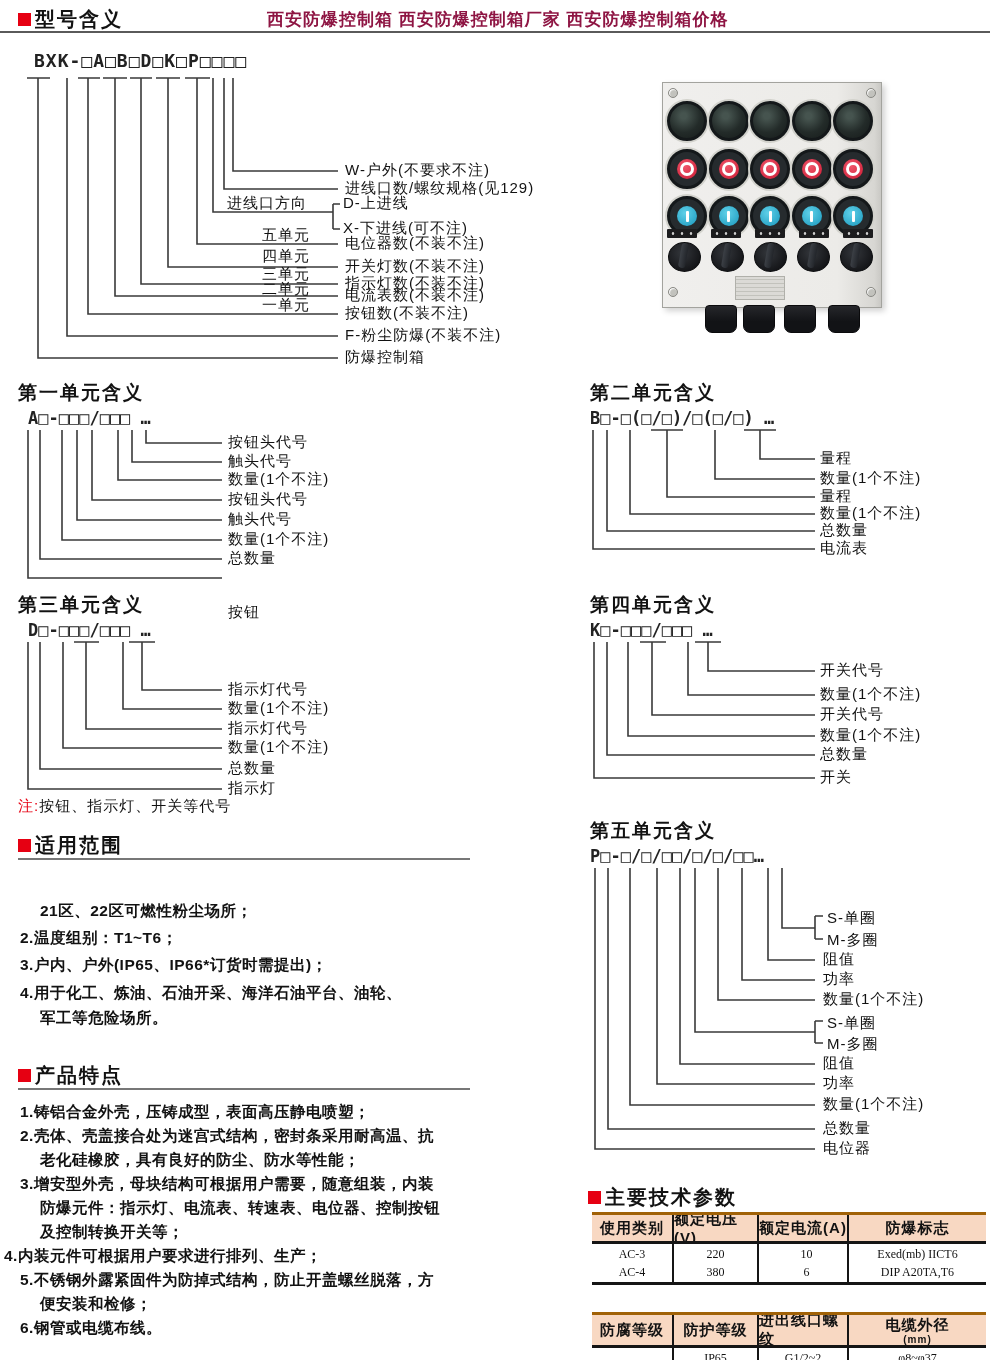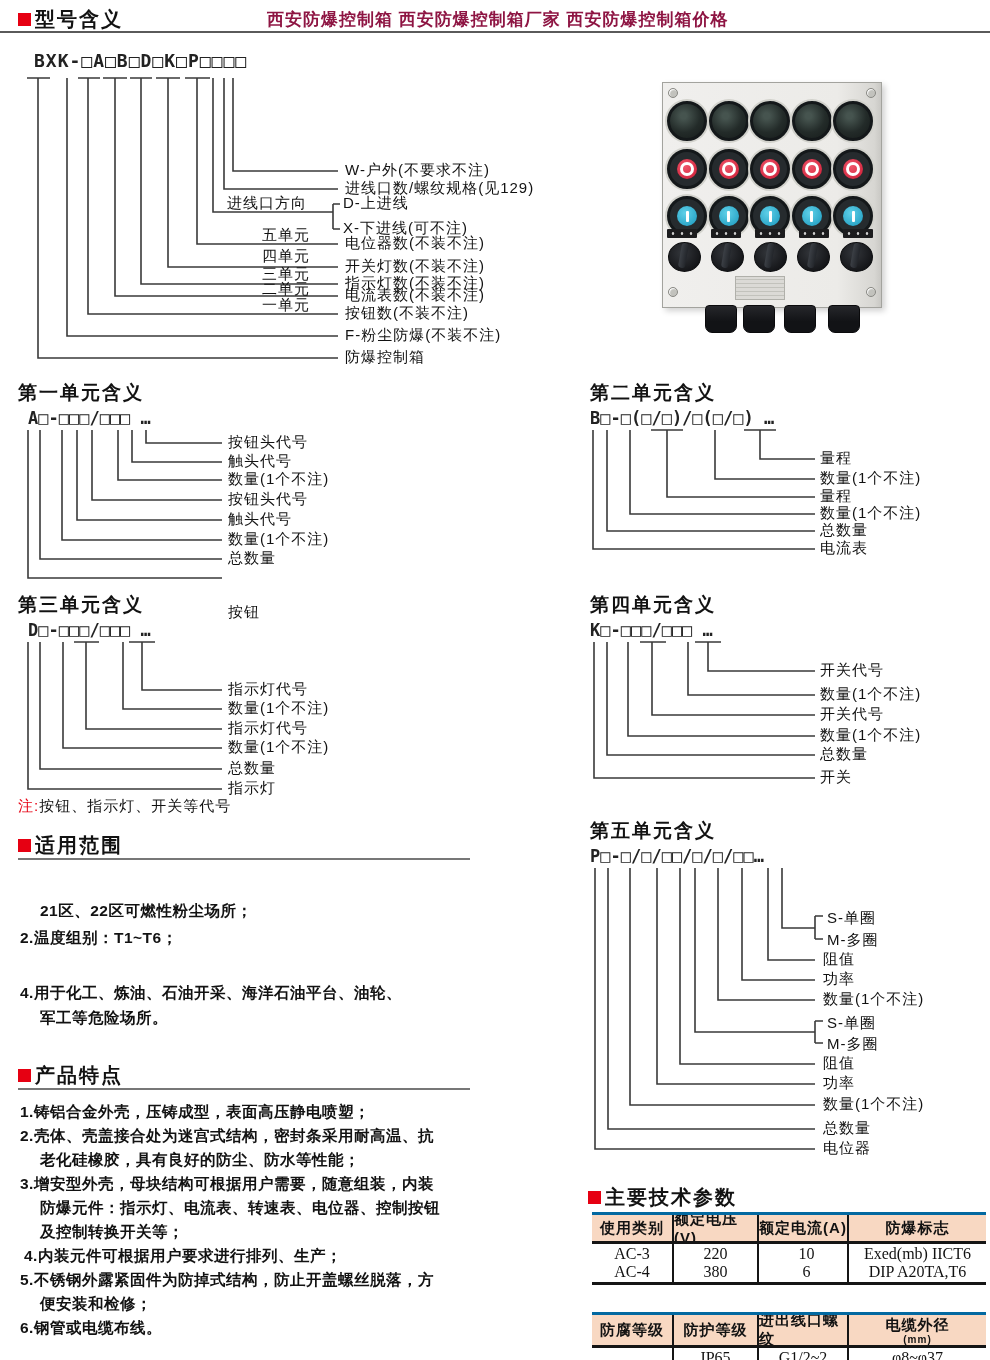--- a/index.html
+++ b/index.html
@@ -42,29 +42,29 @@
   .rotary{position:relative;width:34px;height:30px;}
   .rknob{position:absolute;left:1px;top:1px;width:31px;height:28px;border-radius:50%;
        background:radial-gradient(circle at 42% 35%,#33363b,#141518 75%);border:1px solid #0c0d0f;}
   .rhandle{position:absolute;left:13px;top:2px;width:7px;height:25px;border-radius:3px;
        background:linear-gradient(90deg,#3c4046,#22252a);transform:rotate(10deg);}
   .nameplate{position:absolute;background:#dbdad6;border:1px solid #b0b0aa;
        background-image:repeating-linear-gradient(0deg,transparent 0 3px,#c2c2bc 3px 4px);}
   .gland{position:absolute;width:30px;height:26px;background:linear-gradient(180deg,#26272b,#121316 60%);
        border-radius:4px 4px 7px 7px;border:1px solid #0a0a0c;}
   
-  .ttable{position:absolute;left:592px;width:394px;border-top:3px solid #0369a1;
+  .ttable{position:absolute;left:592px;width:394px;border-top:3px solid #a16207;
           border-bottom:3px solid #151515;z-index:2;box-sizing:border-box;}
   .trow{display:flex;}
   .thead{background:#f8d8c2;border-bottom:3px solid #151515;}
   .tcell{box-sizing:border-box;display:flex;flex-direction:column;align-items:center;
          justify-content:center;border-left:2px solid #151515;overflow:hidden;}
   .tcell.first{border-left:none;}
   .thead .tcell{font-weight:bold;font-size:15px;letter-spacing:1px;}
-  .tbody .tcell{font-family:"Liberation Serif",serif;font-size:16px;line-height:18px;}
+  .tbody .tcell{font-family:"Liberation Serif",serif;font-size:12px;line-height:18px;}
   .hsub{font-size:10px;line-height:10px;font-weight:bold;}
 </style>
 </head>
 <body>
 
 <div class="page">
 
   <svg class="lines" width="990" height="1360">
     <g stroke="#3a3a3a" stroke-width="1.6" fill="none">
 
@@ -306,32 +306,33 @@
   <span class="lbl" style="left:823px;top:1054px;">阻值</span>
   <span class="lbl" style="left:823px;top:1074px;">功率</span>
   <span class="lbl" style="left:823px;top:1095px;">数量(1个不注)</span>
   <span class="lbl" style="left:823px;top:1119px;">总数量</span>
   <span class="lbl" style="left:823px;top:1139px;">电位器</span>
 
   <div class="sec" style="left:18px;top:832px;"><span class="sq"></span><span>适用范围</span></div>
   <div class="rule" style="left:18px;top:858px;width:452px;"></div>
   <span class="para" style="left:40px;top:901px;">21区、22区可燃性粉尘场所；</span>
   <span class="para" style="left:20px;top:928px;">2.温度组别：T1~T6；</span>
+  <span class="para" style="left:20px;top:955px;">3.户内、户外(IP65、IP66*订货时需提出)；</span>
   <span class="para" style="left:20px;top:983px;">4.用于化工、炼油、石油开采、海洋石油平台、油轮、</span>
   <span class="para" style="left:40px;top:1008px;">军工等危险场所。</span>
 
   <div class="sec" style="left:18px;top:1062px;"><span class="sq"></span><span>产品特点</span></div>
   <div class="rule" style="left:18px;top:1088px;width:452px;"></div>
   <span class="para" style="left:20px;top:1102px;">1.铸铝合金外壳，压铸成型，表面高压静电喷塑；</span>
   <span class="para" style="left:20px;top:1126px;">2.壳体、壳盖接合处为迷宫式结构，密封条采用耐高温、抗</span>
   <span class="para" style="left:40px;top:1150px;">老化硅橡胶，具有良好的防尘、防水等性能；</span>
   <span class="para" style="left:20px;top:1174px;">3.增安型外壳，母块结构可根据用户需要，随意组装，内装</span>
   <span class="para" style="left:40px;top:1198px;">防爆元件：指示灯、电流表、转速表、电位器、控制按钮</span>
   <span class="para" style="left:40px;top:1222px;">及控制转换开关等；</span>
-  <span class="para" style="left:24px;top:1246px;">4.内装元件可根据用户要求进行排列、生产；</span>
+  <span class="para" style="left:4px;top:1246px;">4.内装元件可根据用户要求进行排列、生产；</span>
   <span class="para" style="left:20px;top:1270px;">5.不锈钢外露紧固件为防掉式结构，防止开盖螺丝脱落，方</span>
   <span class="para" style="left:40px;top:1294px;">便安装和检修；</span>
   <span class="para" style="left:20px;top:1318px;">6.钢管或电缆布线。</span>
 
   <div class="sec" style="left:588px;top:1184px;"><span class="sq"></span><span>主要技术参数</span></div>
 
   <div class="ttable" style="top:1212px;">
     <div class="trow thead" style="height:26px;">
       <div class="tcell first" style="width:80px;">使用类别</div>
       <div class="tcell" style="width:85px;">额定电压(V)</div>

